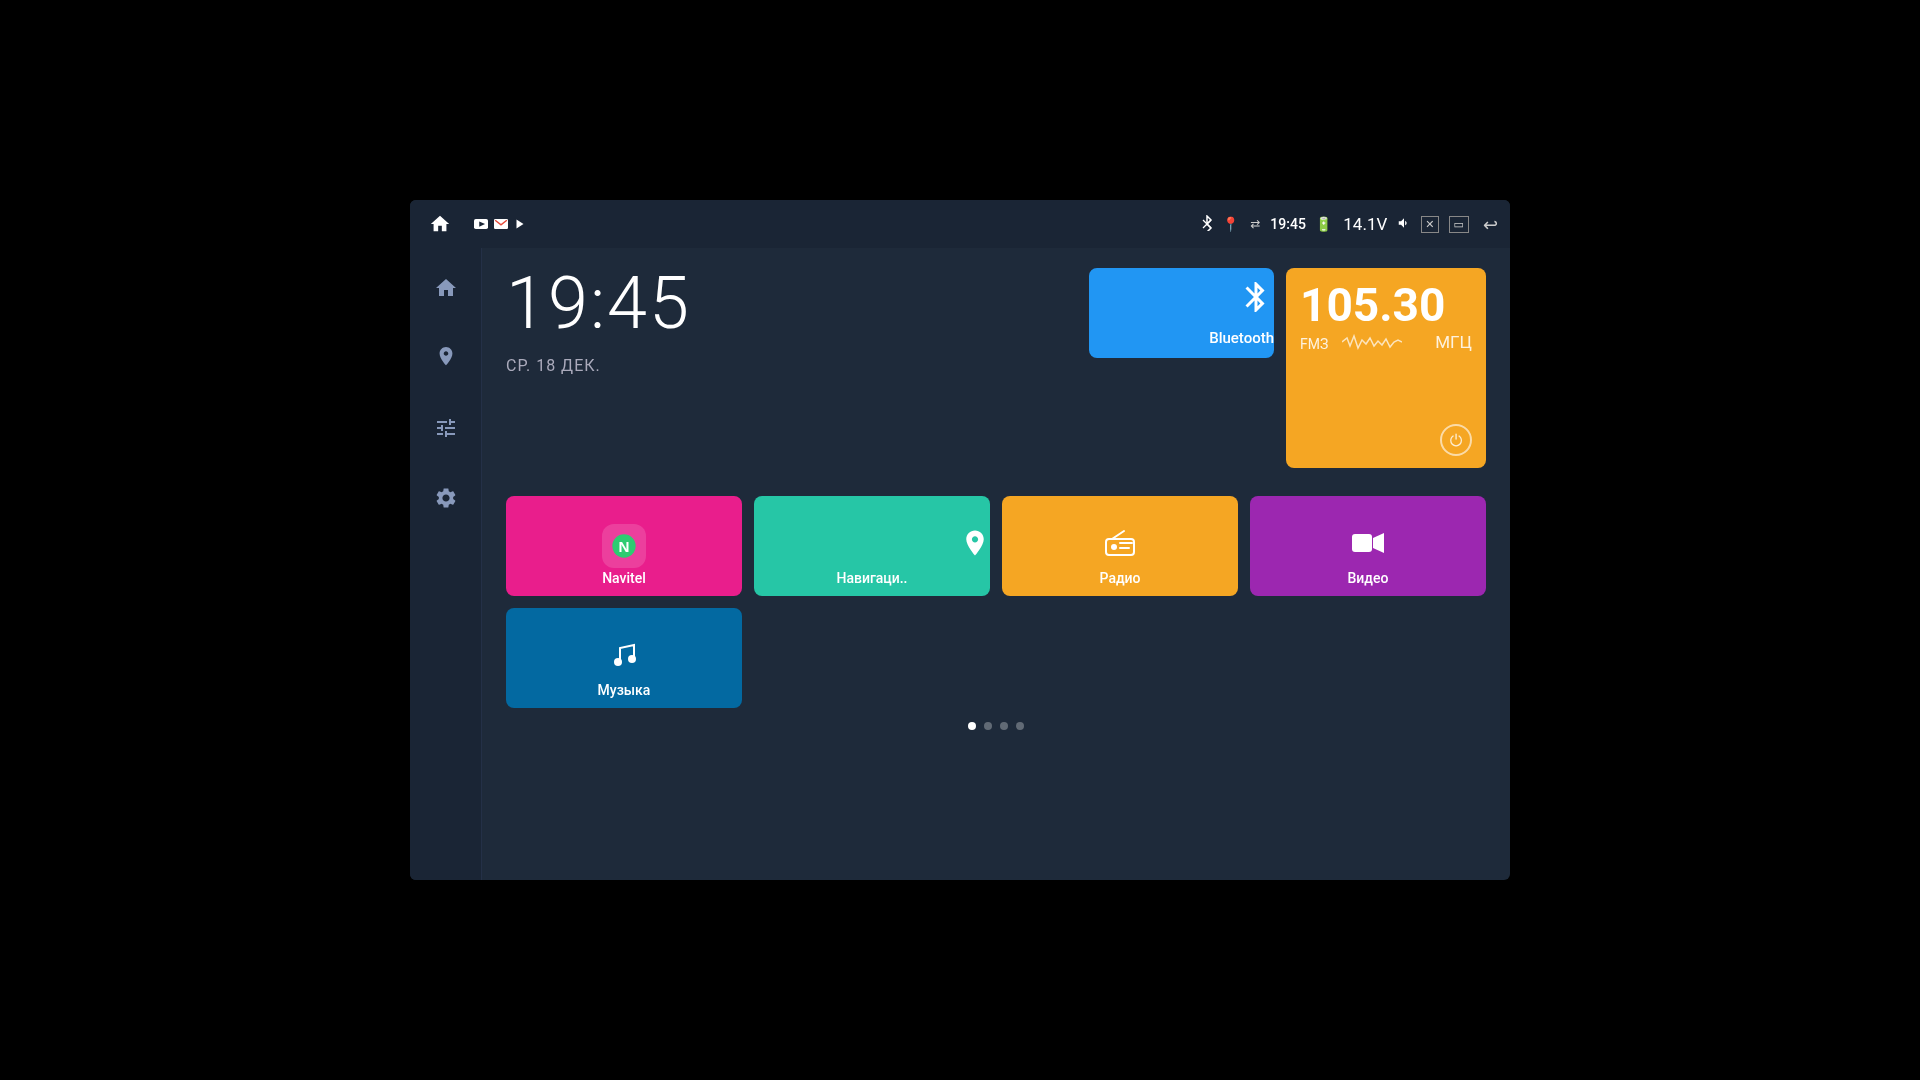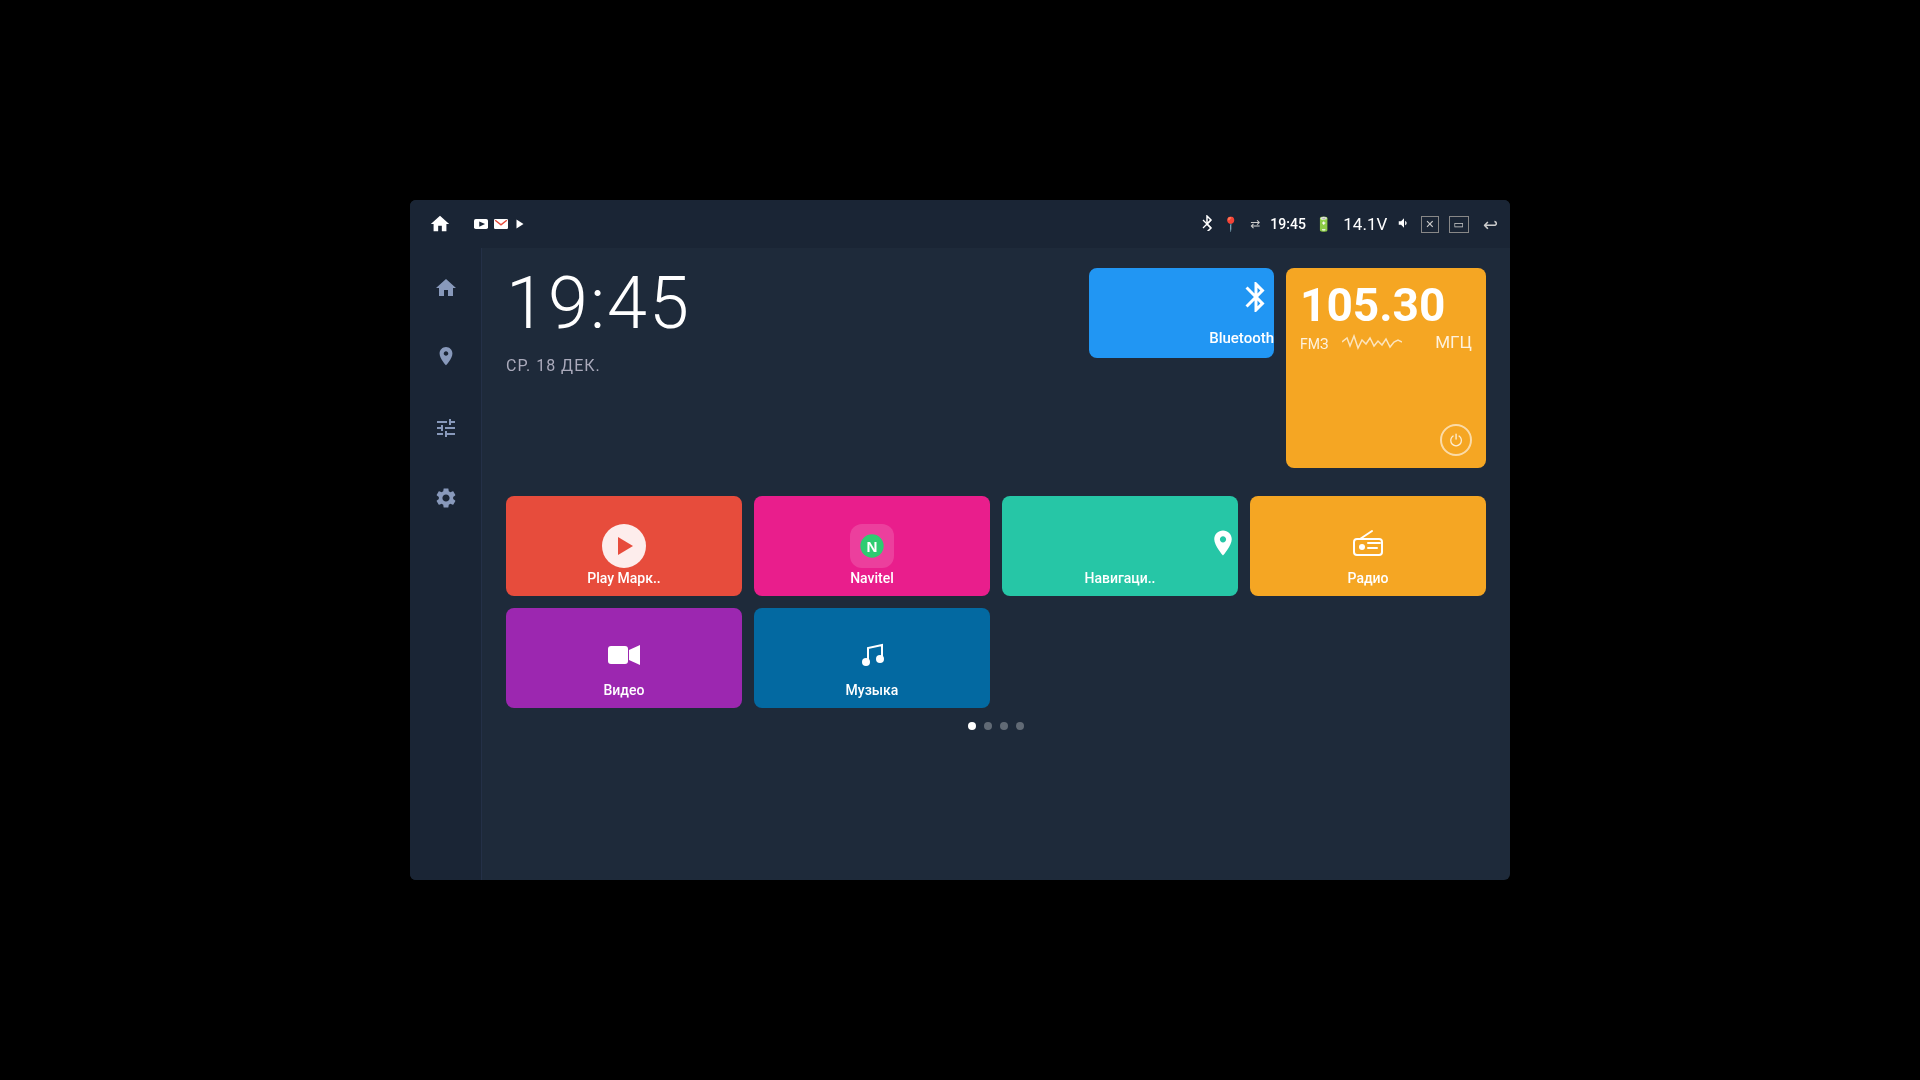--- a/index.html
+++ b/index.html
@@ -510,26 +510,20 @@
               </div>
               <span class="radio-mhz">МГЦ</span>
             </div>
             <div class="radio-power-btn">⏻</div>
           </div>
         </div>
       </div>
 
       <div class="app-grid">
 
-        <div class="app-tile tile-play-market">
-          <div class="play-circle">
-            <div class="play-triangle"></div>
-          </div>
-          <span class="app-tile-label">Play Марк..</span>
-        </div>
 
         <div class="app-tile tile-navitel">
           <div class="navitel-circle">
             <svg width="28" height="28" viewBox="0 0 24 24" fill="none">
 
               <circle cx="12" cy="12" r="10" fill="#2ecc71" stroke="none"></circle>
               <text x="12" y="17" text-anchor="middle" font-size="13" font-weight="bold" fill="white" font-family="Arial">N</text>
             </svg>
           </div>
           <span class="app-tile-label">Navitel</span>

